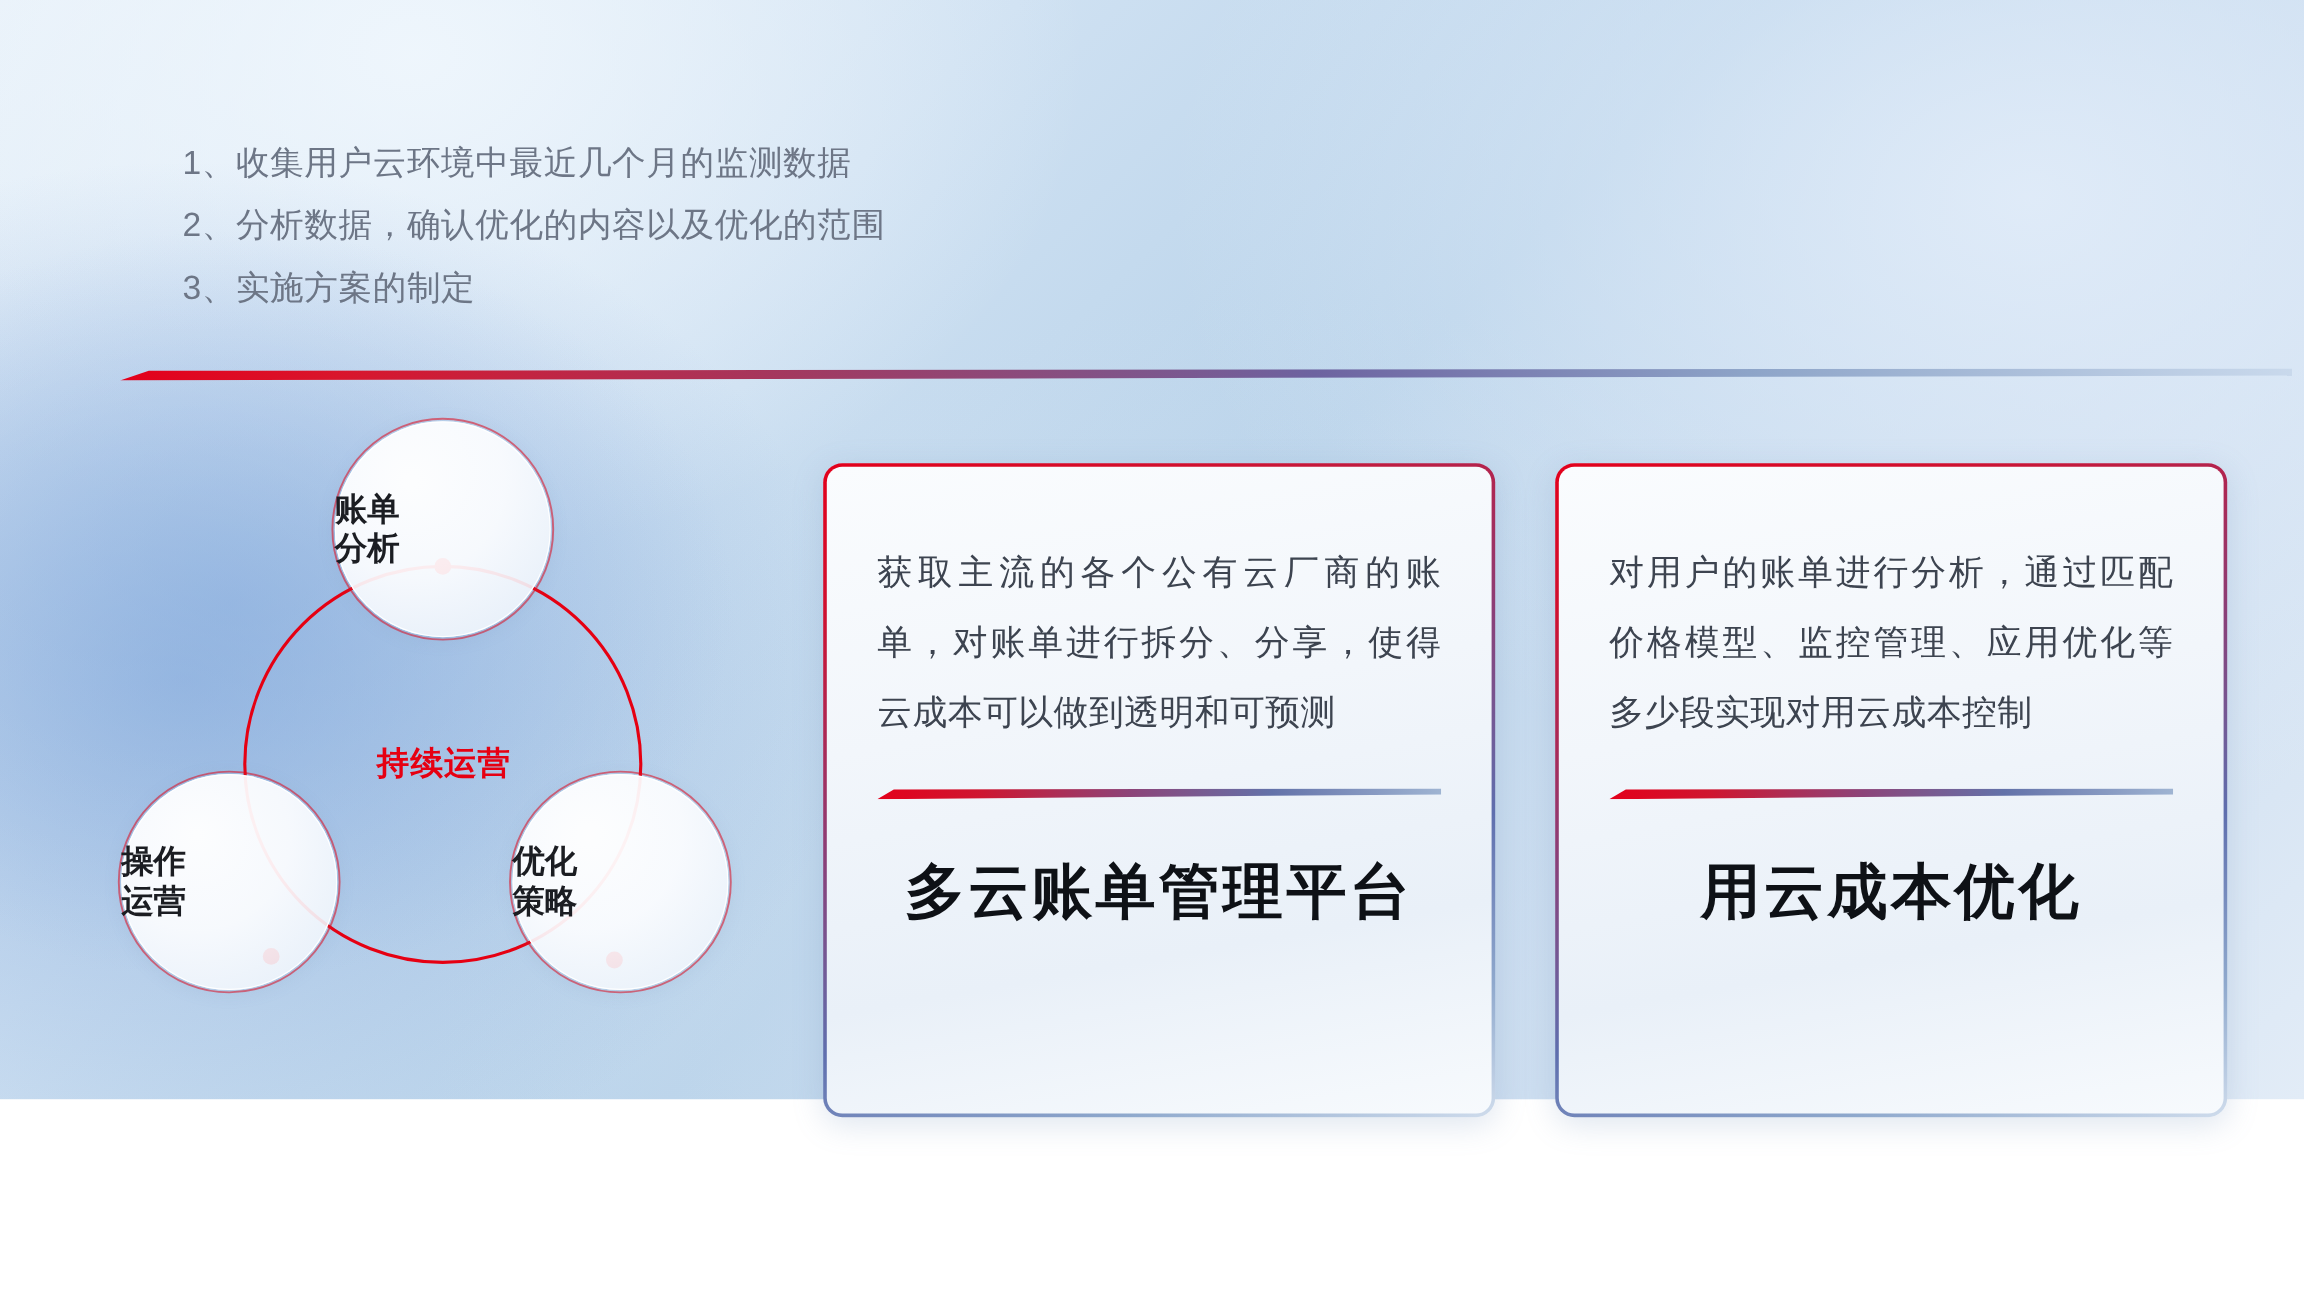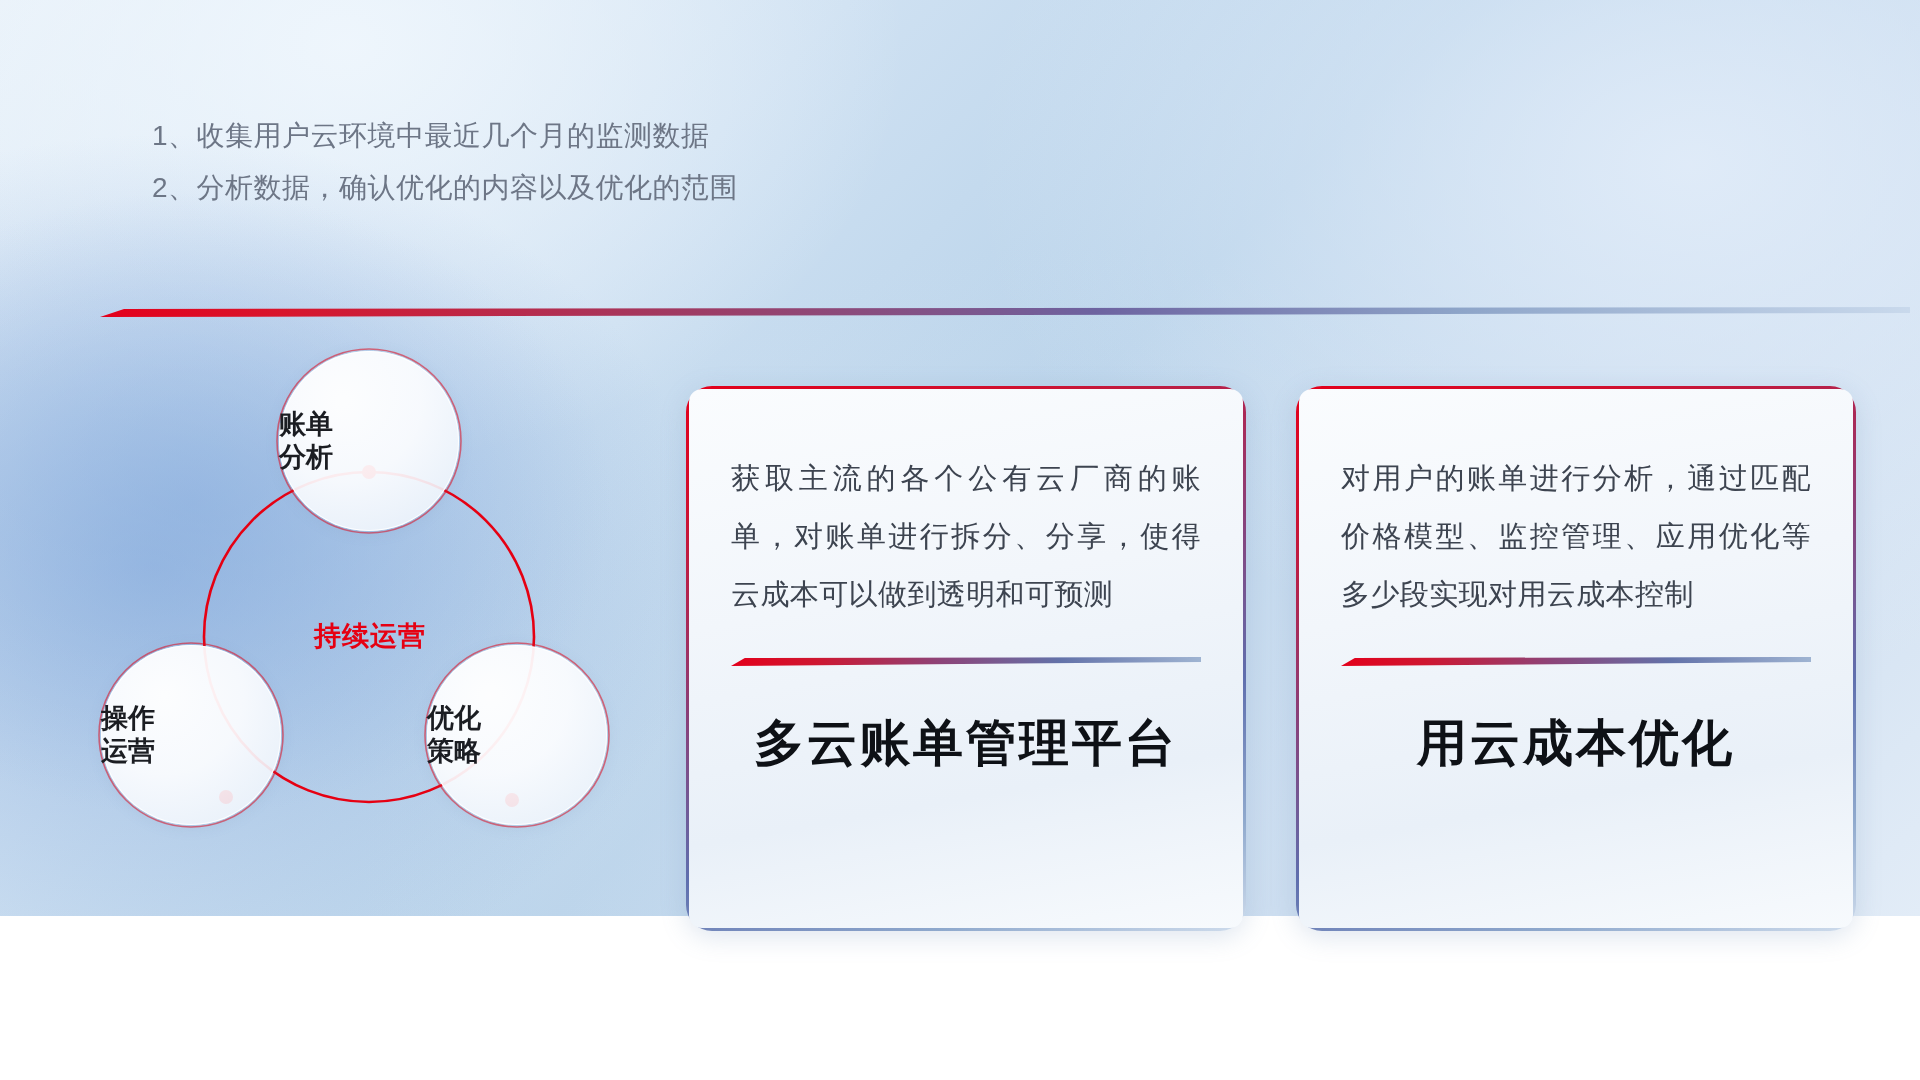--- a/index.html
+++ b/index.html
@@ -82,21 +82,21 @@
     text-align: center;
     letter-spacing: 1px;
   }
 
   
   .card {
     position: absolute;
     z-index: 8;
     width: 560px;
     height: 545px;
-    border-radius: 26px;
+    border-radius: 16px;
     padding: 3px;
     background: linear-gradient(160deg, #e3001b 0%, #d0102f 16%, #8a3f78 44%, #5f6fae 66%, #8fa9cd 85%, #cfdcec 100%);
     box-shadow: 0 6px 26px rgba(110,140,180,0.22);
   }
   .card-inner {
     width: 100%; height: 100%;
     border-radius: 13px;
     background: linear-gradient(170deg, #fafcfe 0%, #f2f6fb 38%, #e9f0f8 72%, #f7fafd 100%);
     display: flex;
     flex-direction: column;
@@ -128,20 +128,21 @@
   #card-right { left: 1296px; top: 386px; }
 </style>
 </head>
 <body>
 
 <div id="stage">
 
   <div class="bullets" id="bullets-left">
     <div class="row">1、收集用户云环境中最近几个月的监测数据</div>
     <div class="row">2、分析数据，确认优化的内容以及优化的范围</div>
+    <div class="row">3、实施方案的制定</div>
   </div>
 
 
   <svg id="divider" viewBox="0 0 1810 10" preserveAspectRatio="none">
     <defs>
       <linearGradient id="divGrad" x1="0" y1="0" x2="1" y2="0">
         <stop offset="0%" stop-color="#e3001b"></stop>
         <stop offset="10%" stop-color="#d9152c"></stop>
         <stop offset="32%" stop-color="#a03a62"></stop>
         <stop offset="55%" stop-color="#6d63a0"></stop>

